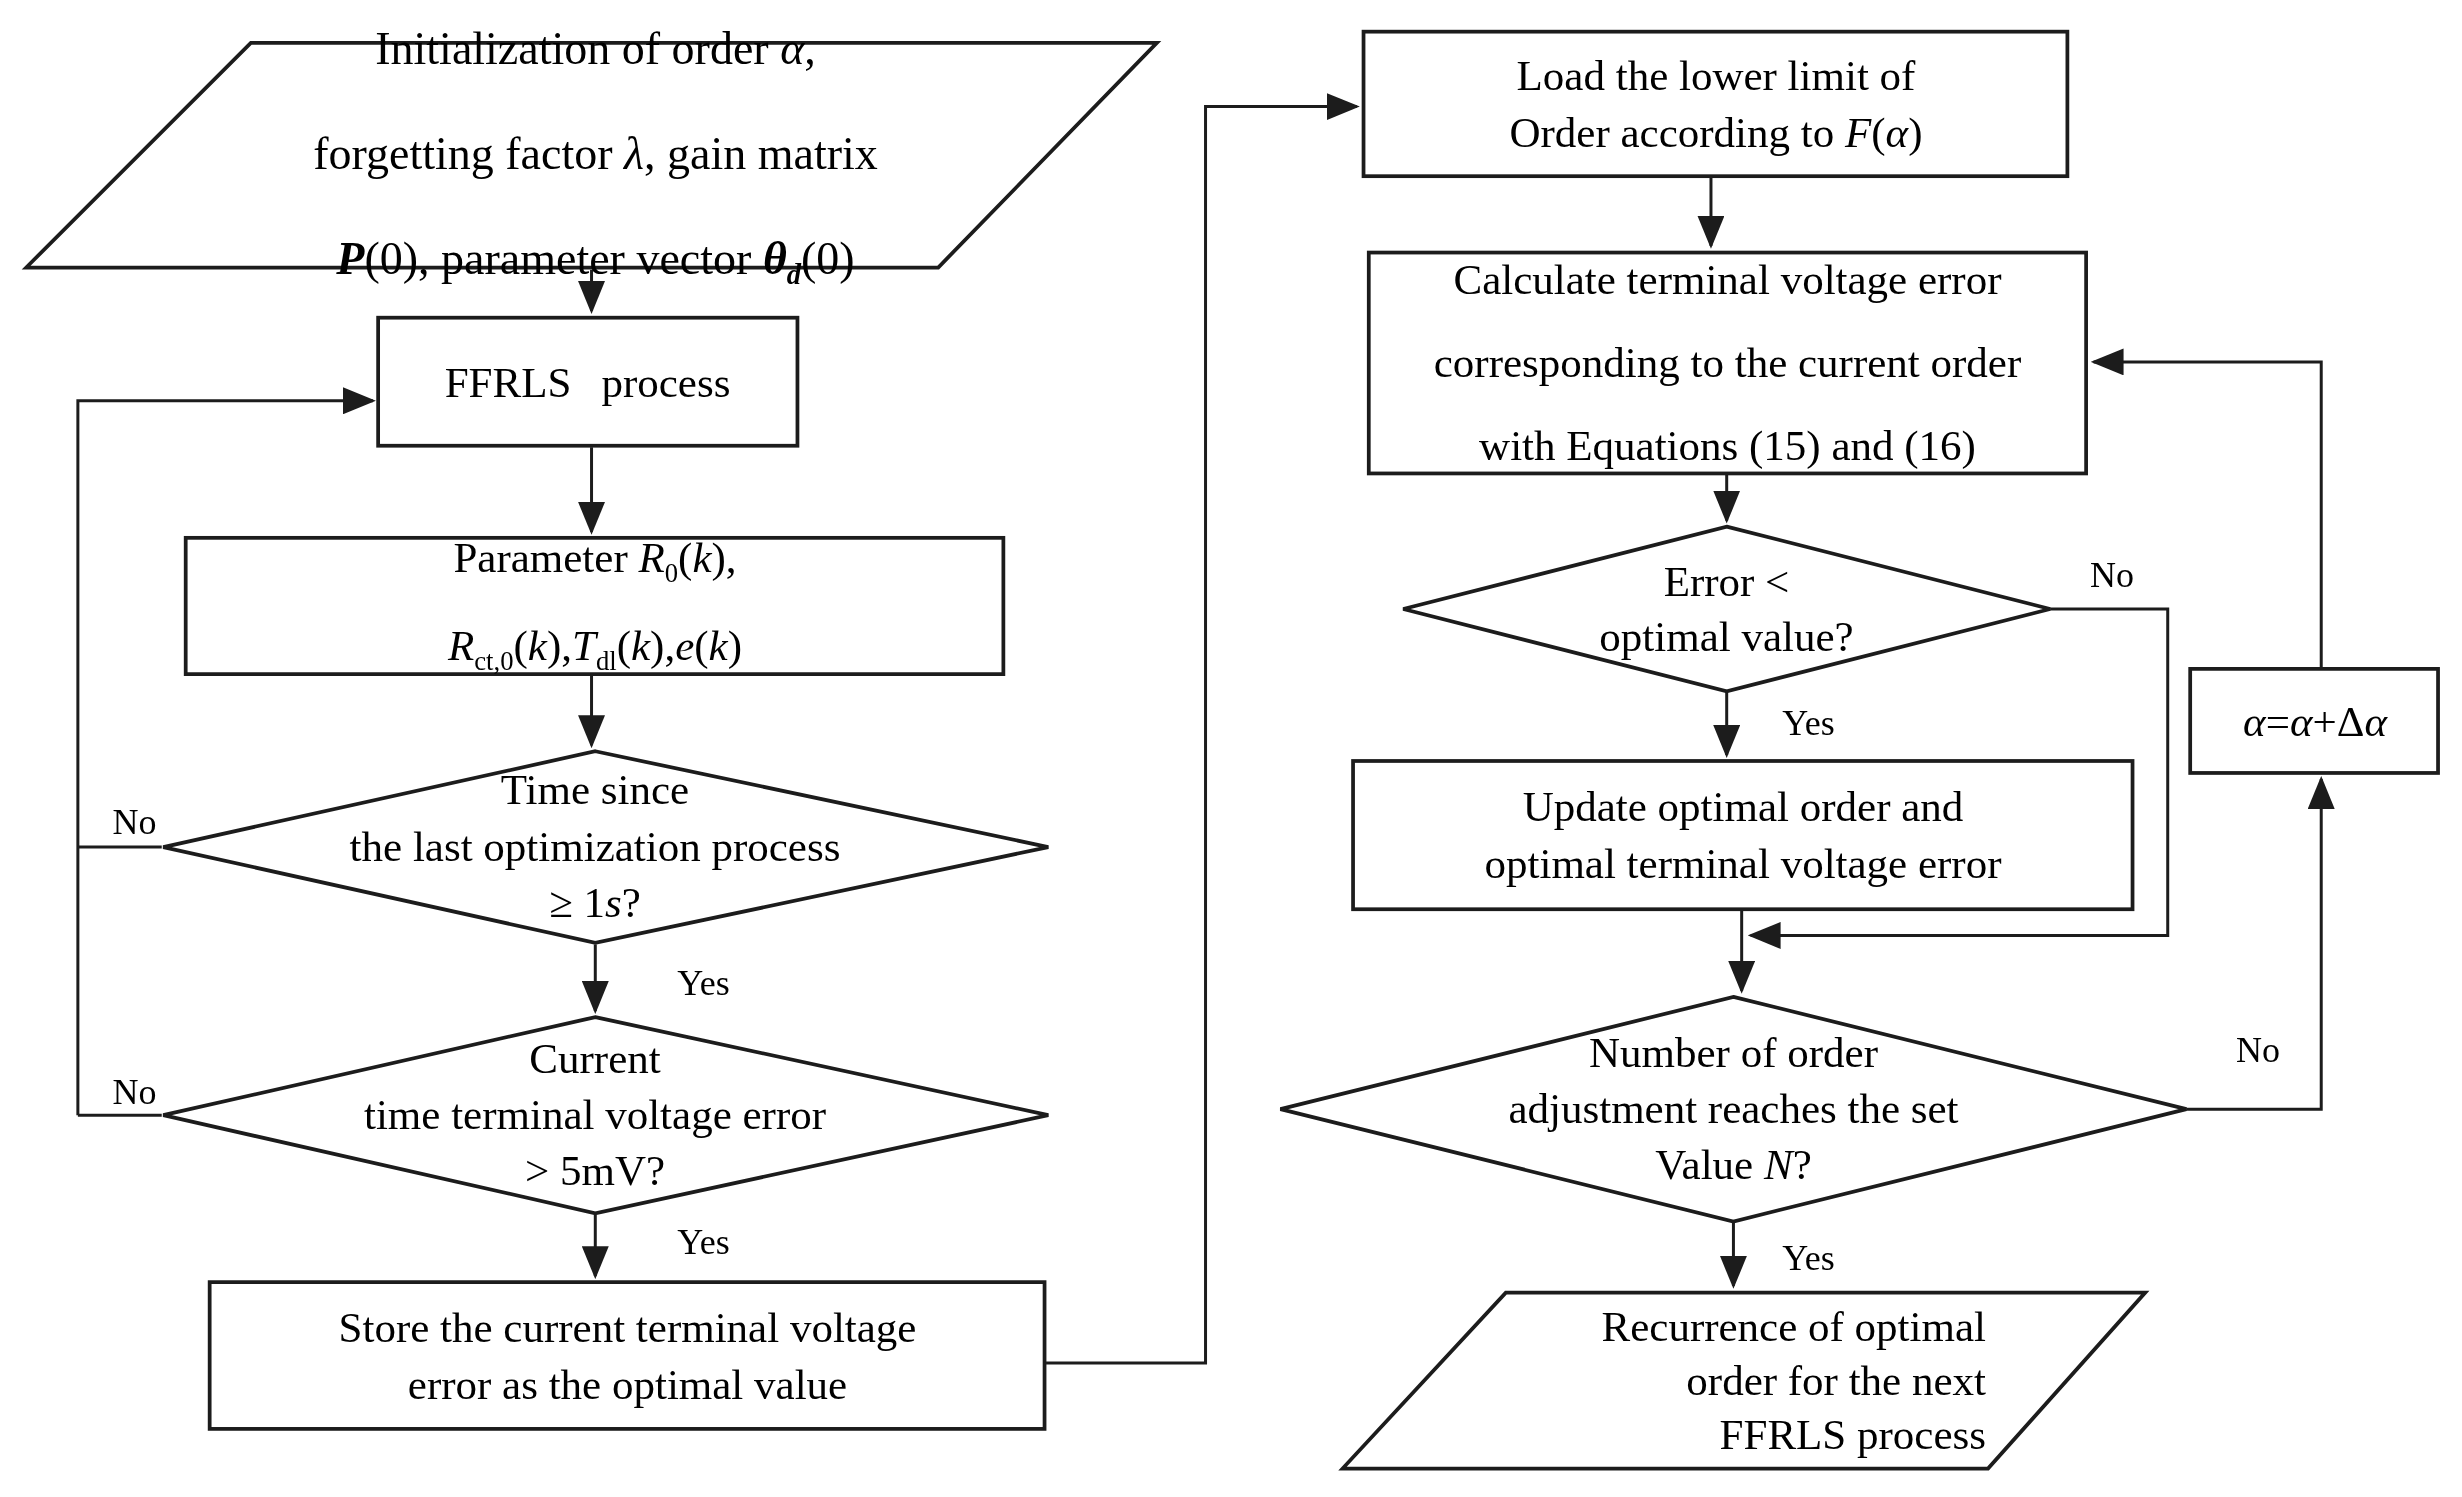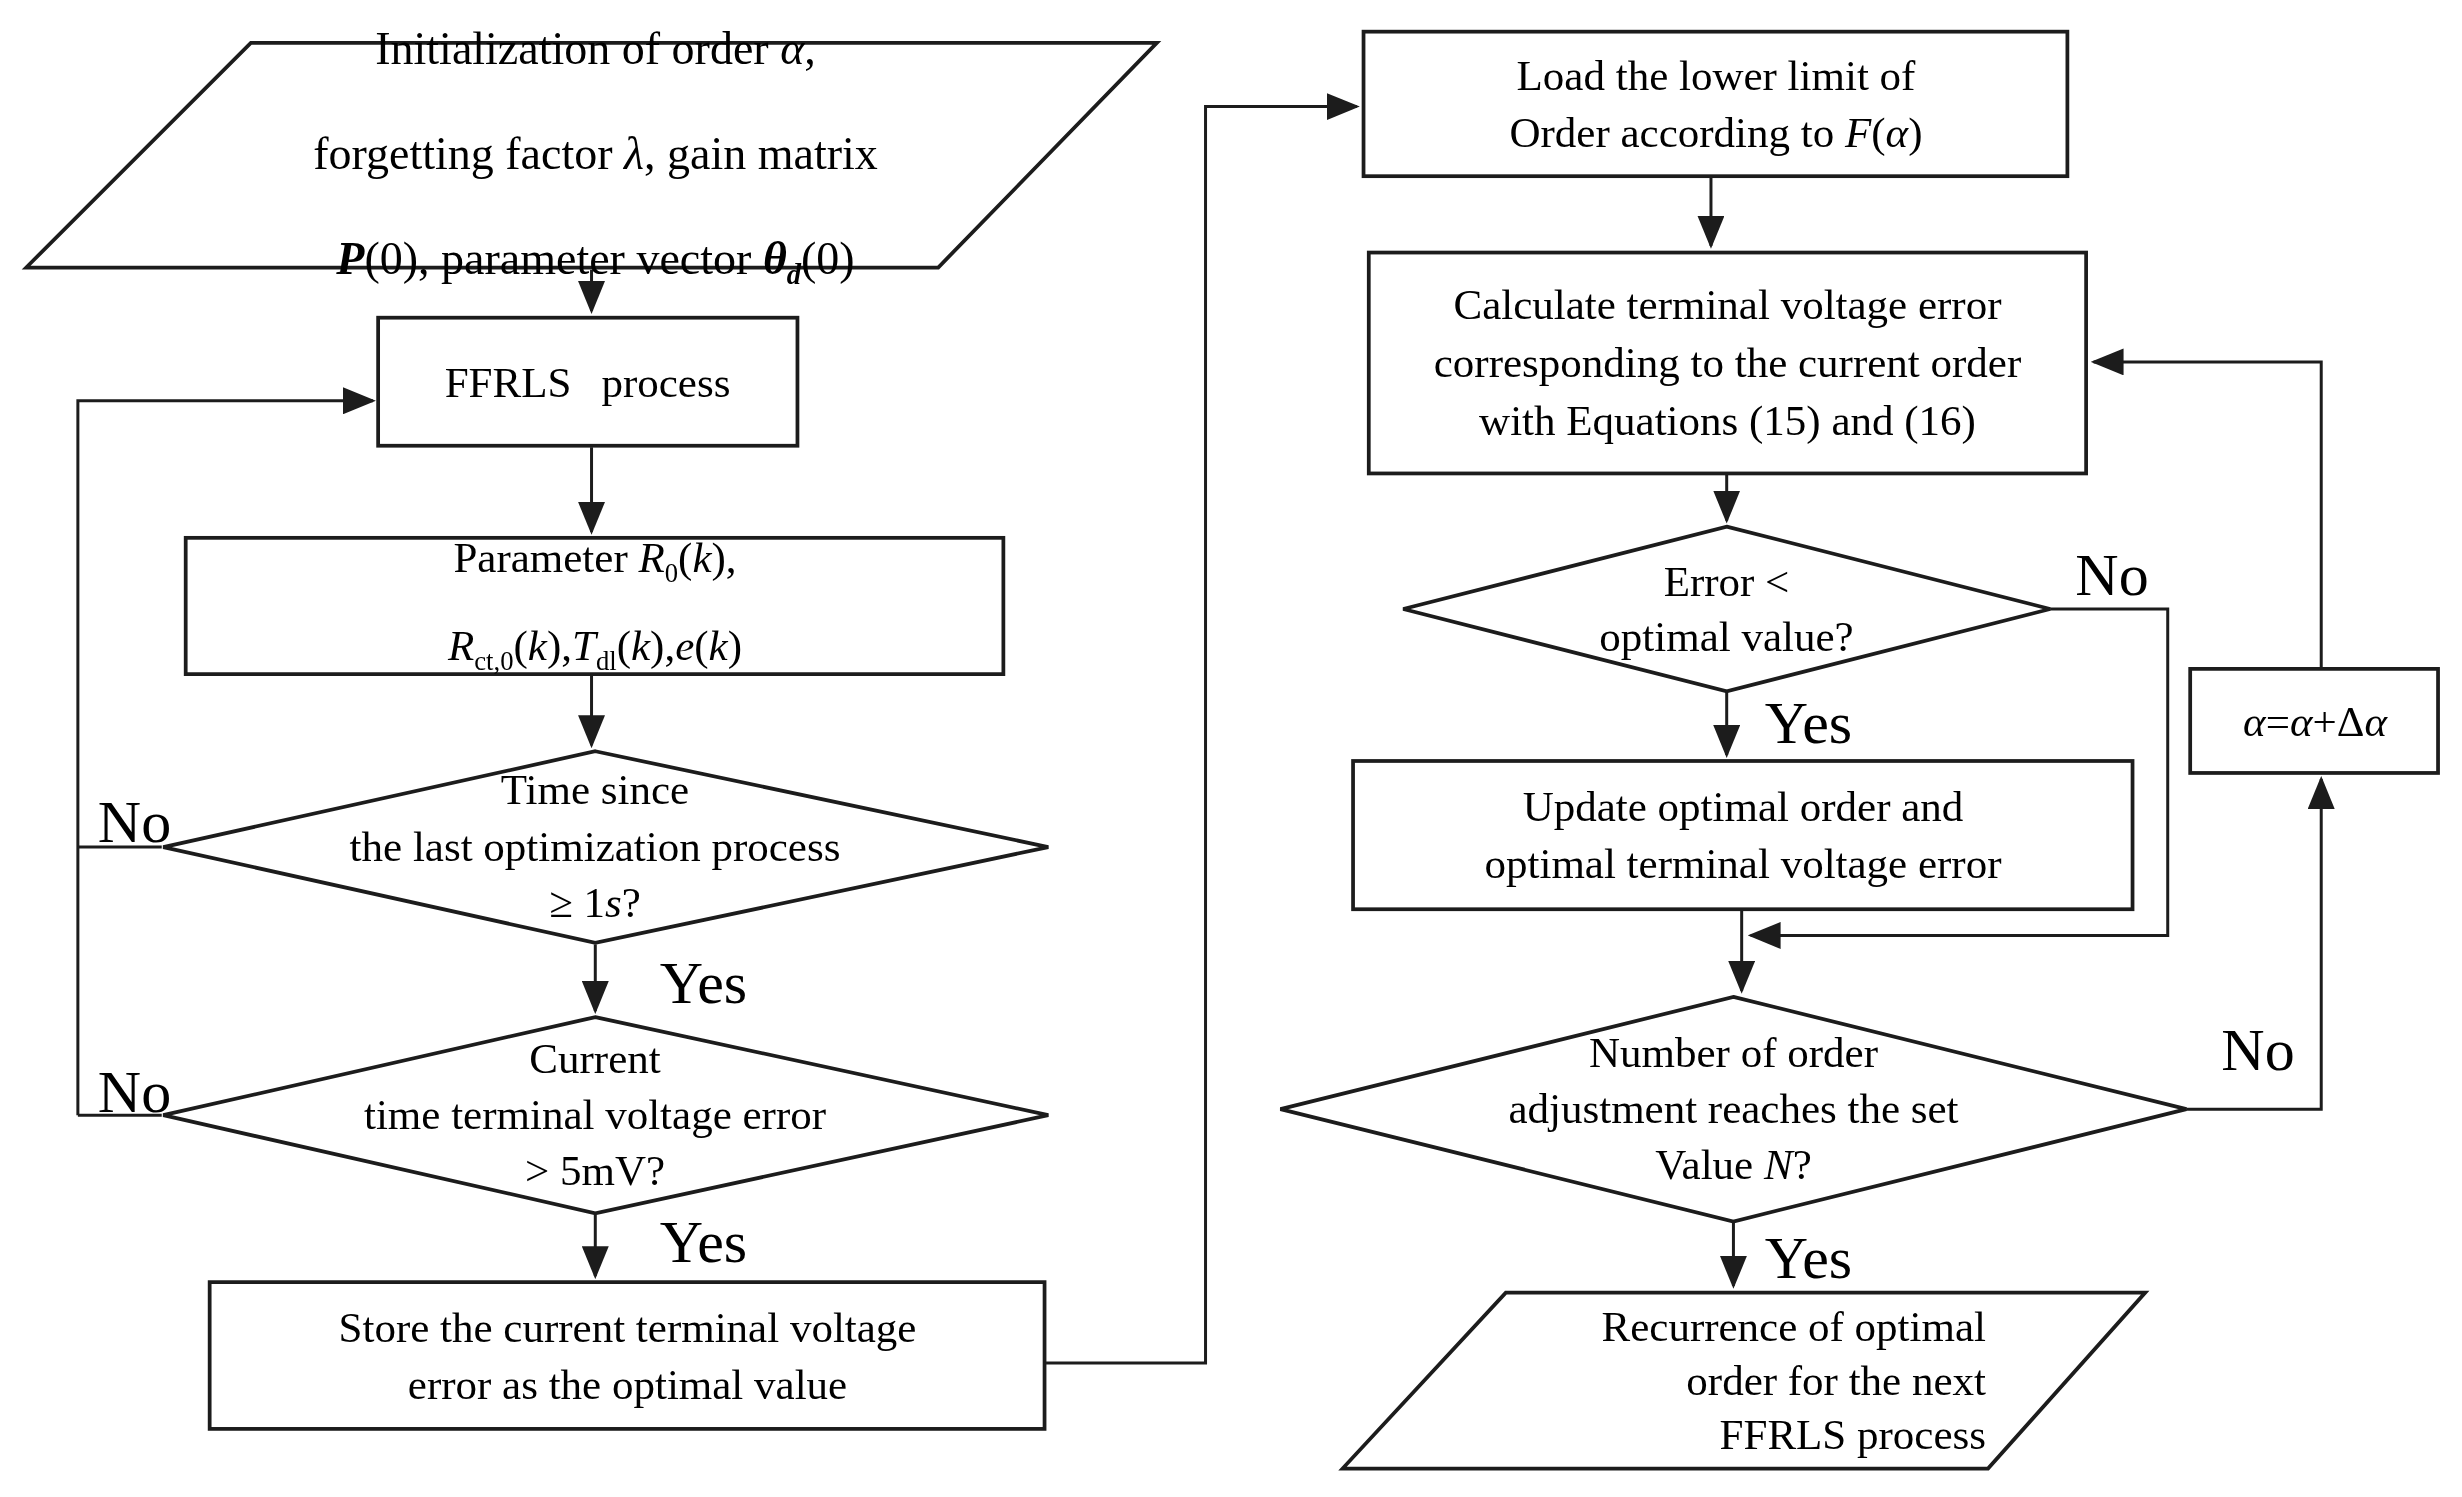--- a/index.html
+++ b/index.html
@@ -6,21 +6,21 @@
   #stage{position:relative;width:2462px;height:1498px;background:#ffffff;overflow:hidden;
          font-family:"Liberation Serif","DejaVu Serif",serif;color:#000;}
   #wires{position:absolute;left:0;top:0;width:2462px;height:1498px;}
   .txt{position:absolute;display:flex;flex-direction:column;align-items:center;justify-content:center;
        text-align:center;font-size:43px;line-height:57px;color:#000;}
   .t-init{font-size:46px;line-height:57px;gap:48px;}
   .t-rec{line-height:54px;}
   .t-errd{line-height:55px;text-align:right;}
   .t-d{line-height:56px;}
   .lbl{position:absolute;display:flex;align-items:center;justify-content:center;
-       font-size:60px;color:#000;text-align:right;}
+       font-size:36px;color:#000;text-align:right;}
   .wsp{word-spacing:0.45em;}
   sub{font-size:0.62em;line-height:0;}
   i{font-style:italic;}
   b i{font-weight:bold;}
 </style>
 </head>
 <body>
 
 <div id="stage">
 
@@ -98,21 +98,21 @@
   <div class="txt" style="left:210px;top:1282px;width:835px;height:147px;">
     <div>Store the current terminal voltage</div>
     <div>error as the optimal value</div>
   </div>
 
   <div class="txt" style="left:1364px;top:31px;width:704px;height:145px;">
     <div>Load the lower limit of</div>
     <div>Order according to <i>F</i>(<i>α</i>)</div>
   </div>
 
-  <div class="txt" style="left:1369px;top:252px;width:717px;height:221px;line-height:58px;">
+  <div class="txt" style="left:1369px;top:252px;width:717px;height:221px;line-height:58px;gap:25px;">
     <div>Calculate terminal voltage error</div>
     <div>corresponding to the current order</div>
     <div>with Equations (15) and (16)</div>
   </div>
 
   <div class="txt t-errd" style="left:1460px;top:545px;width:533px;height:127px;">
     <div>Error &lt;</div>
     <div>optimal value?</div>
   </div>
 

